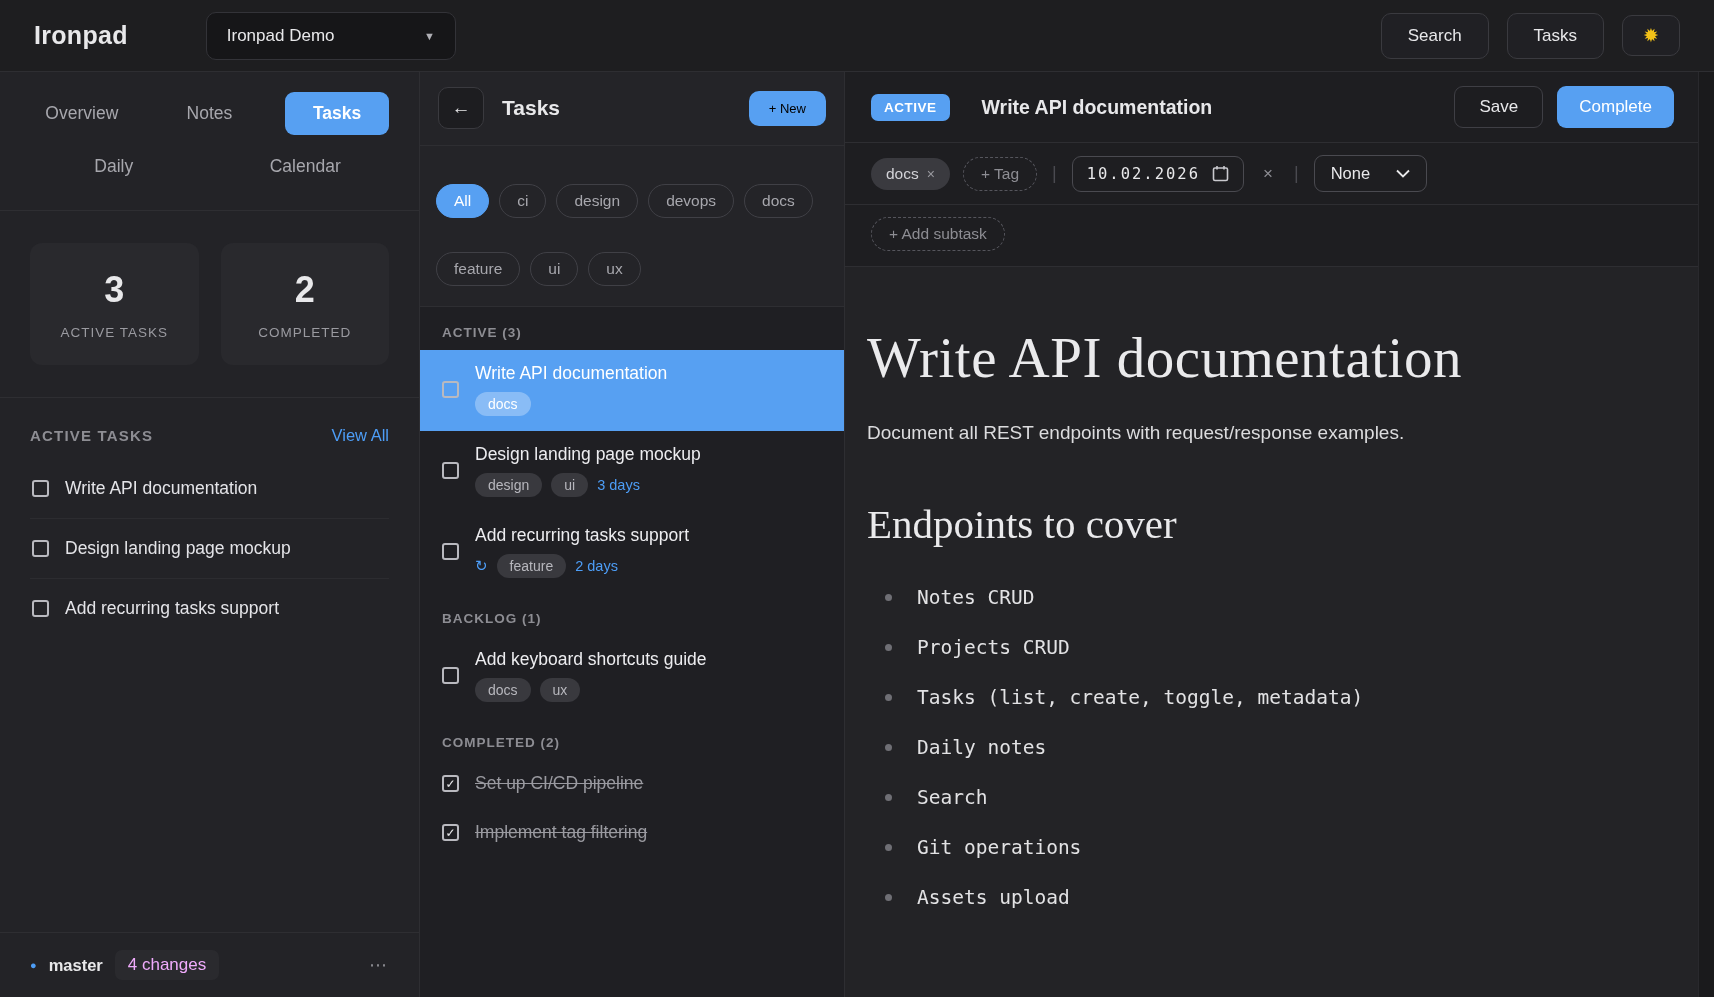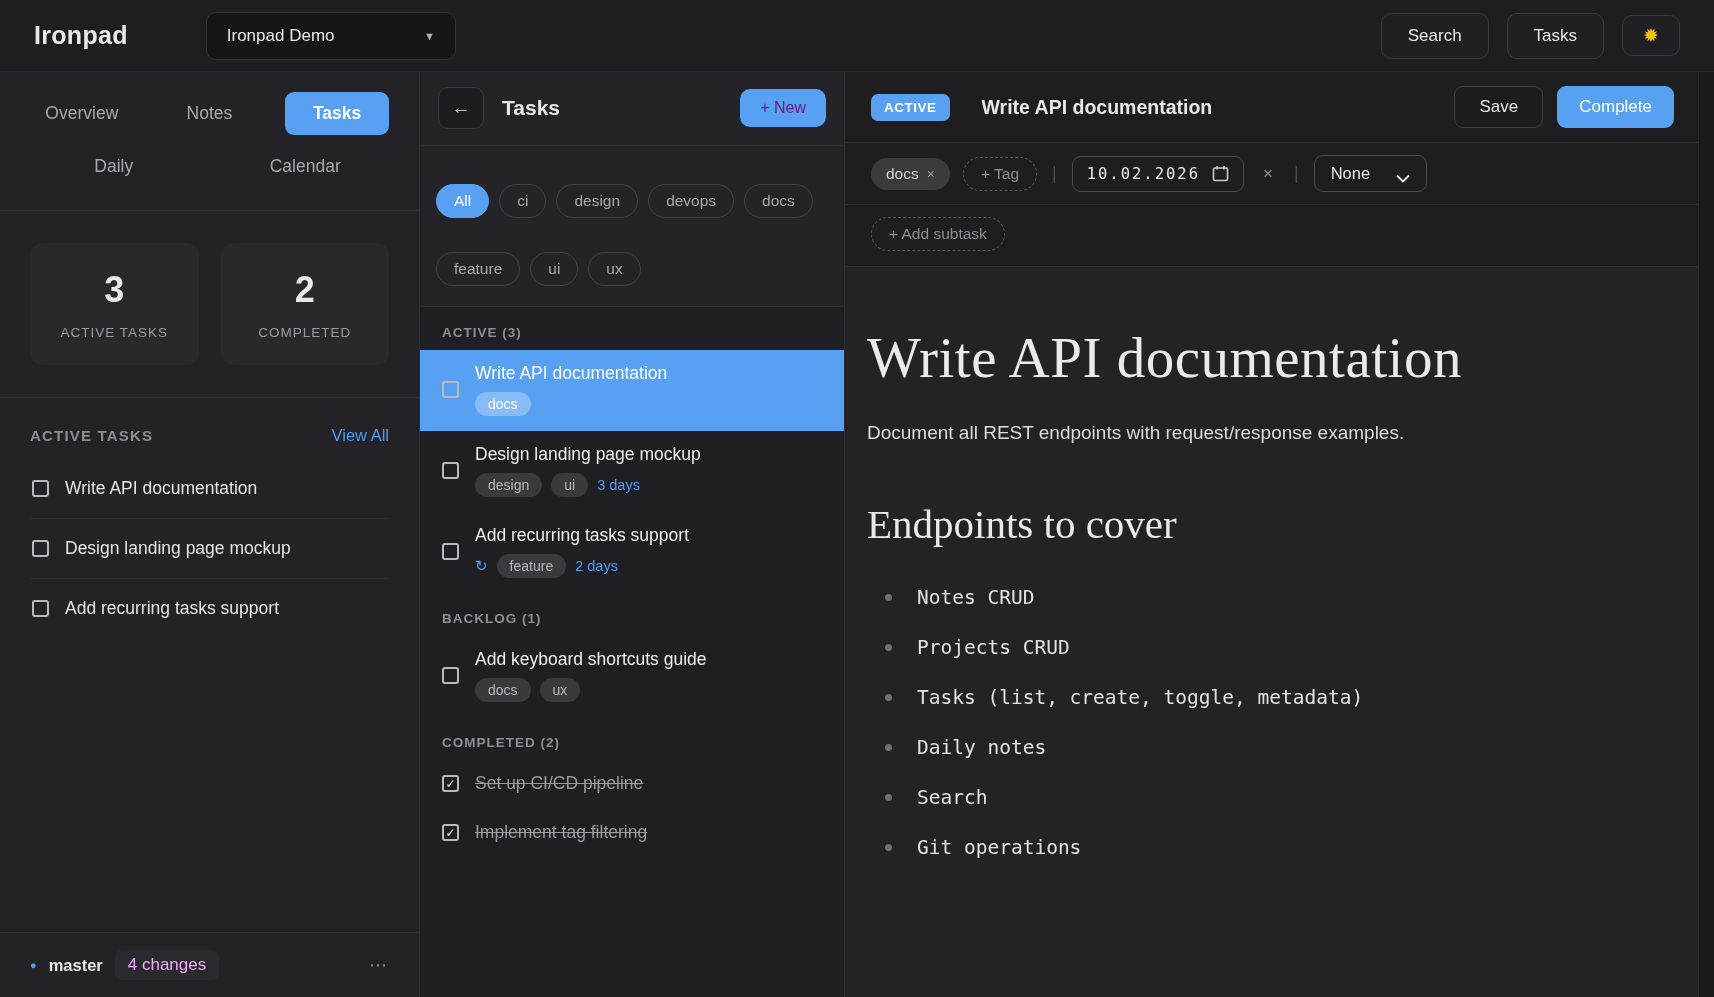--- a/index.html
+++ b/index.html
@@ -94,22 +94,22 @@
     width:425px; flex-shrink:0; background:#242428;
     border-right:1px solid #2e2e32; display:flex; flex-direction:column;
   }
   .panel-header { display:flex; align-items:center; gap:18px; padding:15px 18px 16px; }
   .back-btn {
     width:46px; height:42px; background:#1d1d20; border:1px solid #3a3a3f;
     border-radius:10px; color:#e8e8ea; font-size:19px; cursor:pointer;
   }
   .panel-title { font-size:21px; font-weight:700; }
   .btn-accent {
-    margin-left:auto; background:#57a0f2; border:none; color:#701a75;
-    border-radius:10px; padding:10px 20px; font-size:16px; cursor:pointer;
+    margin-left:auto; background:#57a0f2; border:none; color:#000000;
+    border-radius:10px; padding:10px 20px; font-size:13px; cursor:pointer;
     font-family:"Liberation Sans", sans-serif;
   }
   .filters {
     display:flex; flex-wrap:wrap; gap:10px;
     padding:14px 16px 20px; border-top:1px solid #2e2e32; border-bottom:1px solid #2e2e32;
   }
   .chip {
     border:1px solid #404046; background:transparent; color:#a7a7ad;
     border-radius:999px; padding:7px 17px; font-size:15.5px; cursor:pointer;
     font-family:"Liberation Sans", sans-serif;
@@ -169,21 +169,21 @@
   .vsep { color:#4a4a50; font-size:18px; padding:0 2px; }
   .date-box {
     border:1px solid #4a4a50; border-radius:9px; padding:8px 14px;
     display:flex; align-items:center; gap:12px; cursor:text;
   }
   .date-value { font-family:"DejaVu Sans Mono", monospace; font-size:15.5px; letter-spacing:2px; }
   .cal-icon, .chev-icon { display:inline-flex; }
   .clear-x { background:none; border:none; color:#8d8d93; font-size:17px; cursor:pointer; }
   .select-box {
     border:1px solid #4a4a50; border-radius:9px; padding:8px 16px;
-    display:flex; align-items:flex-end; gap:26px; font-size:16.5px; cursor:pointer;
+    display:flex; align-items:center; gap:26px; font-size:16.5px; cursor:pointer;
   }
   .subtask-row { padding:12px 26px 15px; background:#1e1e21; border-bottom:1px solid #2e2e32; }
 
   .doc { flex:1; padding:58px 60px 0 22px; overflow:hidden; }
   .doc-title {
     font-family:"Liberation Serif", serif; font-weight:400;
     font-size:57px; margin:0; color:#eaeaec; letter-spacing:.5px;
   }
   .doc-intro {
     font-family:Liberation Sans, sans-serif; font-size:19px;
@@ -408,18 +408,19 @@
       <h1 class="doc-title">Write API documentation</h1>
       <p class="doc-intro">Document all REST endpoints with request/response examples.</p>
       <h2 class="doc-h2">Endpoints to cover</h2>
       <ul class="doc-list" id="doc-list">
           <li>Notes CRUD</li>
           <li>Projects CRUD</li>
           <li>Tasks (list, create, toggle, metadata)</li>
           <li>Daily notes</li>
           <li>Search</li>
           <li>Git operations</li>
+          <li>Assets upload</li>
         </ul>
     </article>
 
     <div class="scroll-gutter"></div>
   </section>
 </div>
 
 </body></html>

